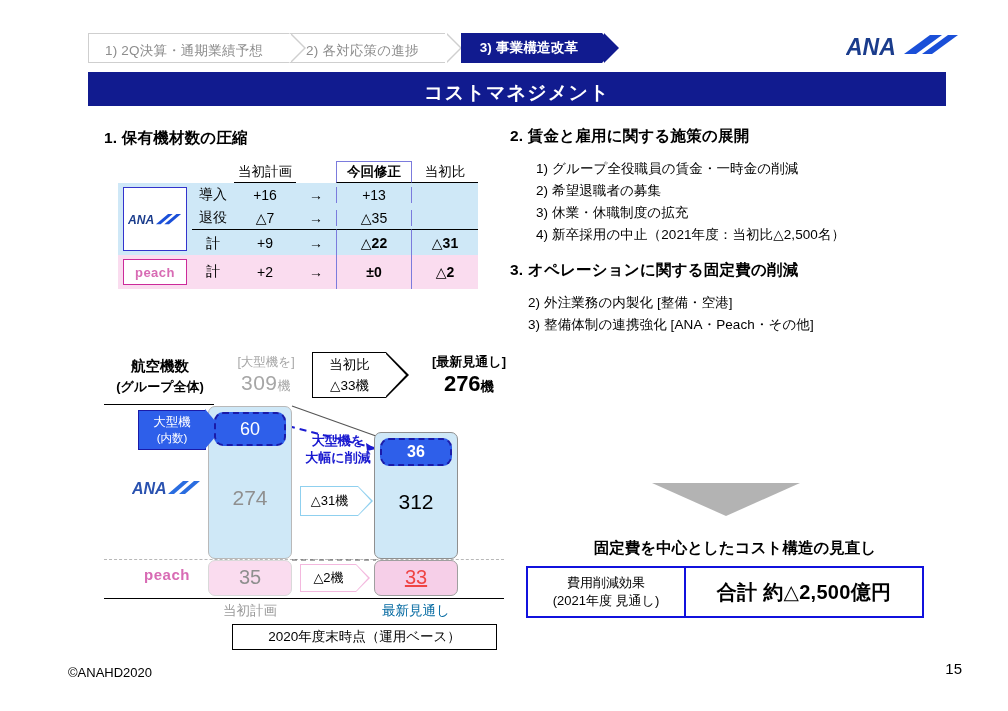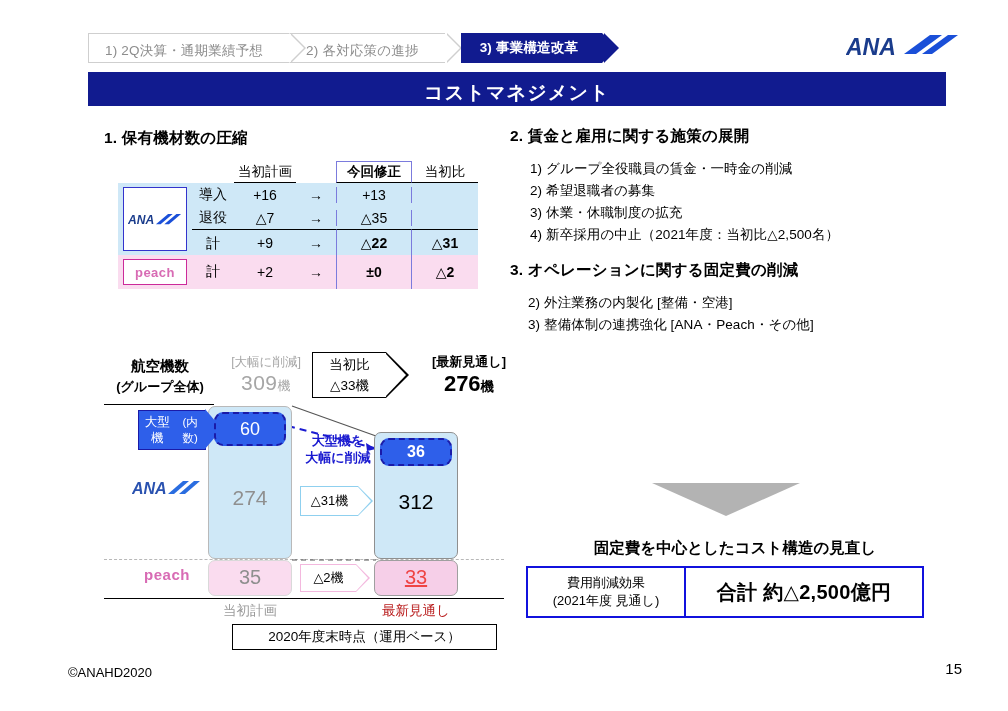--- a/index.html
+++ b/index.html
@@ -159,21 +159,21 @@
     color: #fff; display: flex; align-items: center; justify-content: center;
     font-size: 18px;
   }
   .bigbox-l { left: 110px; top: 8px; width: 72px; height: 34px; }
   .bigbox-r { left: 276px; top: 34px; width: 72px; height: 28px; font-size: 16px; font-weight: bold; }
 
   .callout-big {
     position: absolute; left: 34px; top: 6px; width: 66px; height: 38px;
     background: #2e5fea; border: 1.6px solid #1a1aa8;
     color: #fff; font-size: 12.5px; line-height: 16px; text-align: center;
-    display: flex; align-items: center; justify-content: center; 
+    display: flex; align-items: center; justify-content: center; flex-direction: column;
   }
   .callout-big::after {
     content:""; position:absolute; right:-17px; top:-1.6px;
     width:0;height:0;border-top:20.6px solid transparent;border-bottom:20.6px solid transparent;
     border-left:17px solid #2e5fea;
   }
   .callout-big small { font-size: 11.5px; }
 
   .num-ana-l { position: absolute; left: 104px; top: 82px; width: 84px; text-align: center; color: #8f8f8f; font-size: 21px; }
   .num-pch-l { position: absolute; left: 104px; top: 162px; width: 84px; text-align: center; color: #8f8f8f; font-size: 20px; }
@@ -202,31 +202,31 @@
     position: absolute; left: 196px; top: 160px; width: 56px; height: 28px;
     border: 1.4px solid #f3b8de; border-right: none; background: #fff;
     box-sizing: border-box; font-size: 13px; line-height: 26px; text-align: center;
   }
   .arrow2::after{content:"";position:absolute;right:-14px;top:-1.4px;width:0;height:0;
     border-top:14px solid transparent;border-bottom:14px solid transparent;border-left:14px solid #f3b8de;}
   .arrow2::before{content:"";position:absolute;right:-11.5px;top:.4px;width:0;height:0;
     border-top:13px solid transparent;border-bottom:13px solid transparent;border-left:12.5px solid #fff;z-index:2;}
 
   .xlab-l { position: absolute; left: 104px; top: 198px; width: 84px; text-align: center; color: #9a9a9a; font-size: 13.5px; }
-  .xlab-r { position: absolute; left: 270px; top: 198px; width: 84px; text-align: center; color: #b91c1c; font-size: 13.5px; }
+  .xlab-r { position: absolute; left: 270px; top: 198px; width: 84px; text-align: center; color: #0369a1; font-size: 13.5px; }
   .basebox {
     position: absolute; left: 128px; top: 220px; width: 265px; height: 26px;
     border: 1.3px solid #000; box-sizing: border-box;
     display: flex; align-items: center; justify-content: center; font-size: 13.5px;
   }
   .leader { position: absolute; left: 0; top: 0; width: 400px; height: 240px; pointer-events: none; }
 
   
   .s2 { position: absolute; left: 510px; top: 126px; }
-  .s2 .bl { margin-top: 11px; margin-left: 20px; }
+  .s2 .bl { margin-top: 11px; margin-left: 26px; }
   .s3 { position: absolute; left: 510px; top: 260px; }
   .s3 .bl { margin-top: 11px; margin-left: 18px; }
   .s4 { position: absolute; left: 510px; top: 390px; }
   .s4 .bl { margin-top: 11px; margin-left: 18px; }
 
   .greyarrow {
     position: absolute; left: 652px; top: 483px;
     width: 0; height: 0;
     border-left: 74px solid transparent;
     border-right: 74px solid transparent;
@@ -346,21 +346,21 @@
       </div>
     </div>
   </div>
 
   <div class="totals">
     <div class="lbl-air">
       <span>航空機数</span><br>
       <small>(グループ全体)</small>
     </div>
     <div class="plan-old">
-      <div class="cap">[大幅に削減]</div>
+      <div class="cap">[大型機を]</div>
       <div class="num"><span>309</span><u>機</u></div>
     </div>
     <div class="chevbox">
       <div>当初比</div>
       <div>△33機</div>
     </div>
     <div class="plan-new">
       <div class="cap">[最新見通し]</div>
       <div class="num"><span>276</span><u>機</u></div>
     </div>

